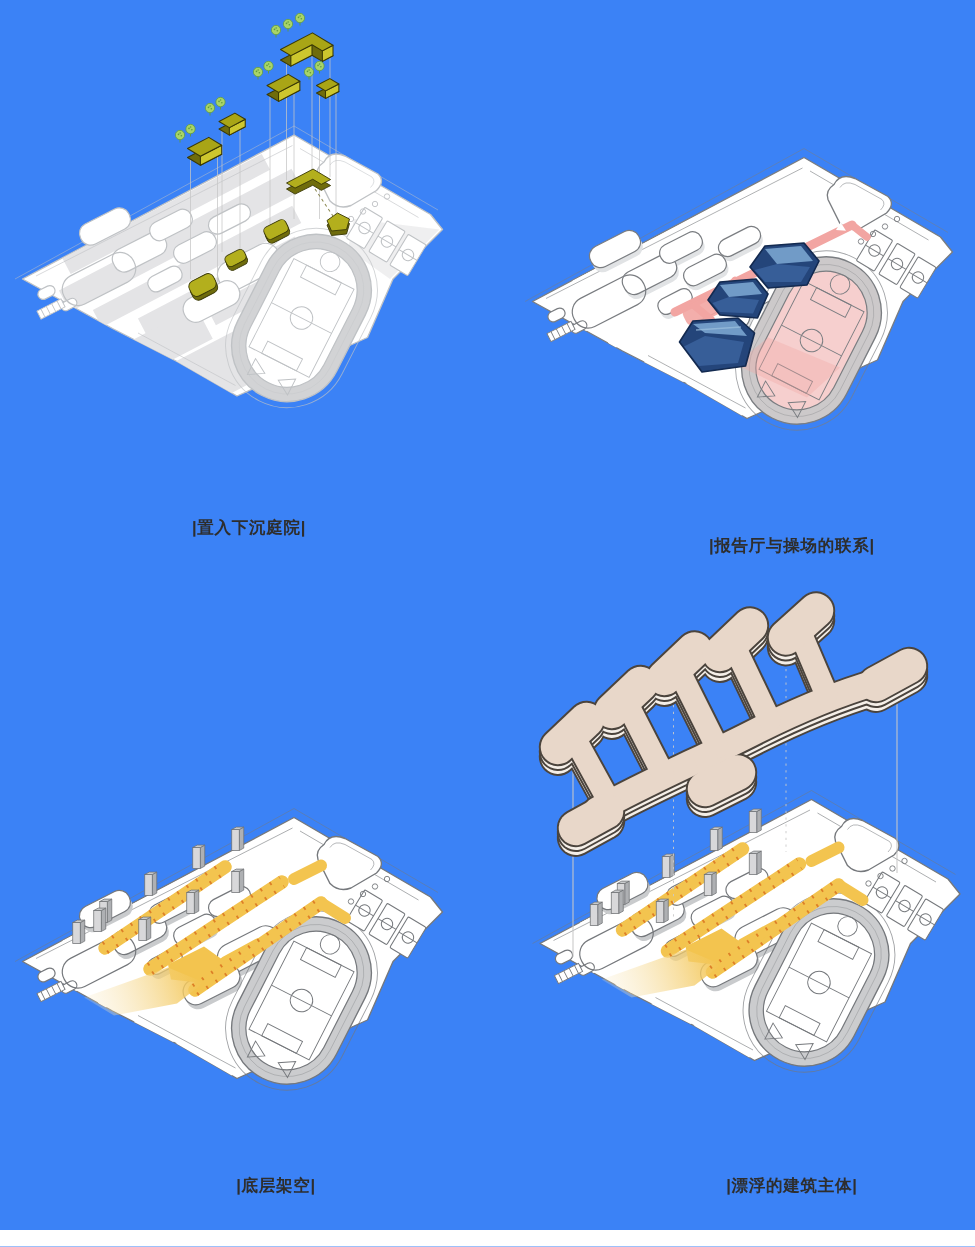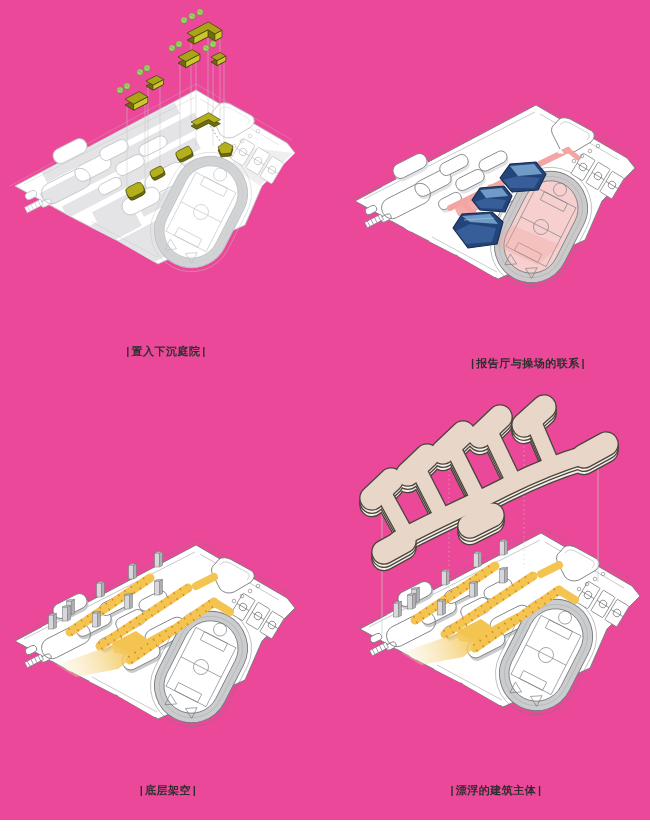--- a/index.html
+++ b/index.html
@@ -1,17 +1,17 @@
 <!DOCTYPE html>
 <html style="--caption: #2e2e2e; --line-light: #bfc2c5; --line-dark: #75787c; --band-gray: #e4e4e6; --ring-gray: #cfd0d2; --olive-top: #a9a516; --olive-bright: #cdc72e; --olive-dark: #6f6c0c; --olive-outline: #3a3906; --olive-plan: #b3af1d; --tree-green: #a8d469; --tree-dark: #5f9b3c; --pink: #f2a5a2; --pink-light: #f7cfcd; --blue-deep: #24457a; --blue-mid: #3c64a0; --blue-light: #7aa4cf; --blue-outline: #132a50; --yellow: #f3c44f; --yellow-pale: #f8e9c4; --orange: #dd7f27; --tower-front: #d8d8da; --tower-side: #aeb0b3; --tower-top: #c9cbcd; --slab-top: #e8d7c9; --slab-side: #f5efe8; --slab-outline: #4b443d;"><head>
 <meta charset="utf-8">
 <style>
   html,body{margin:0;padding:0;background:#fff;}
-  .sheet{position:relative;width:650px;height:820px;background:#ec4899;overflow:hidden;
-         font-family:Liberation Mono, monospace;}
+  .sheet{position:relative;width:650px;height:820px;background:#3b82f6;overflow:hidden;
+         font-family:Liberation Sans, sans-serif;}
   .caption{position:absolute;transform:translateX(-50%);font-size:11px;font-weight:600;
            letter-spacing:.5px;color:var(--caption,#2e2e2e);white-space:nowrap;}
   svg{position:absolute;left:0;top:0;}
   
   .site-light{--ln:#bfc2c5;--band:#e4e4e6;--ring:#d2d3d5;--infield:#ffffff;--shadow:transparent;}
   .site-pink {--ln:#7a7d81;--band:#ffffff;--ring:#ccc9ca;--infield:#f6cfce;--shadow:#e1e3e5;}
   .site-line {--ln:#75787c;--band:#ffffff;--ring:#cbccce;--infield:#ffffff;--shadow:#c9cbcd;}
   
   .slab-layer path{fill:none;stroke-linecap:round;stroke-linejoin:round;}
   .slab-layer .sp{stroke-width:17;} .slab-layer .ar{stroke-width:15;} .slab-layer .hd{stroke-width:23;}
@@ -422,15 +422,15 @@
             <path class="hd" d="M470,526 L492,515"></path>
       <path class="ar" d="M400,540 L394,550"></path>
             <path class="hd" d="M384,552 L404,541"></path>
     </g>
         </g>
   </g>
 </svg>
 
 <div class="caption" style="left:166px;top:344px">|置入下沉庭院|</div>
 <div class="caption" style="left:528px;top:356px">|报告厅与操场的联系|</div>
-<div class="caption" style="left:168px;top:783px">|底层架空|</div>
-<div class="caption" style="left:496px;top:783px">|漂浮的建筑主体|</div>
+<div class="caption" style="left:184px;top:783px">|底层架空|</div>
+<div class="caption" style="left:528px;top:783px">|漂浮的建筑主体|</div>
 </div>
 
 </body></html>

